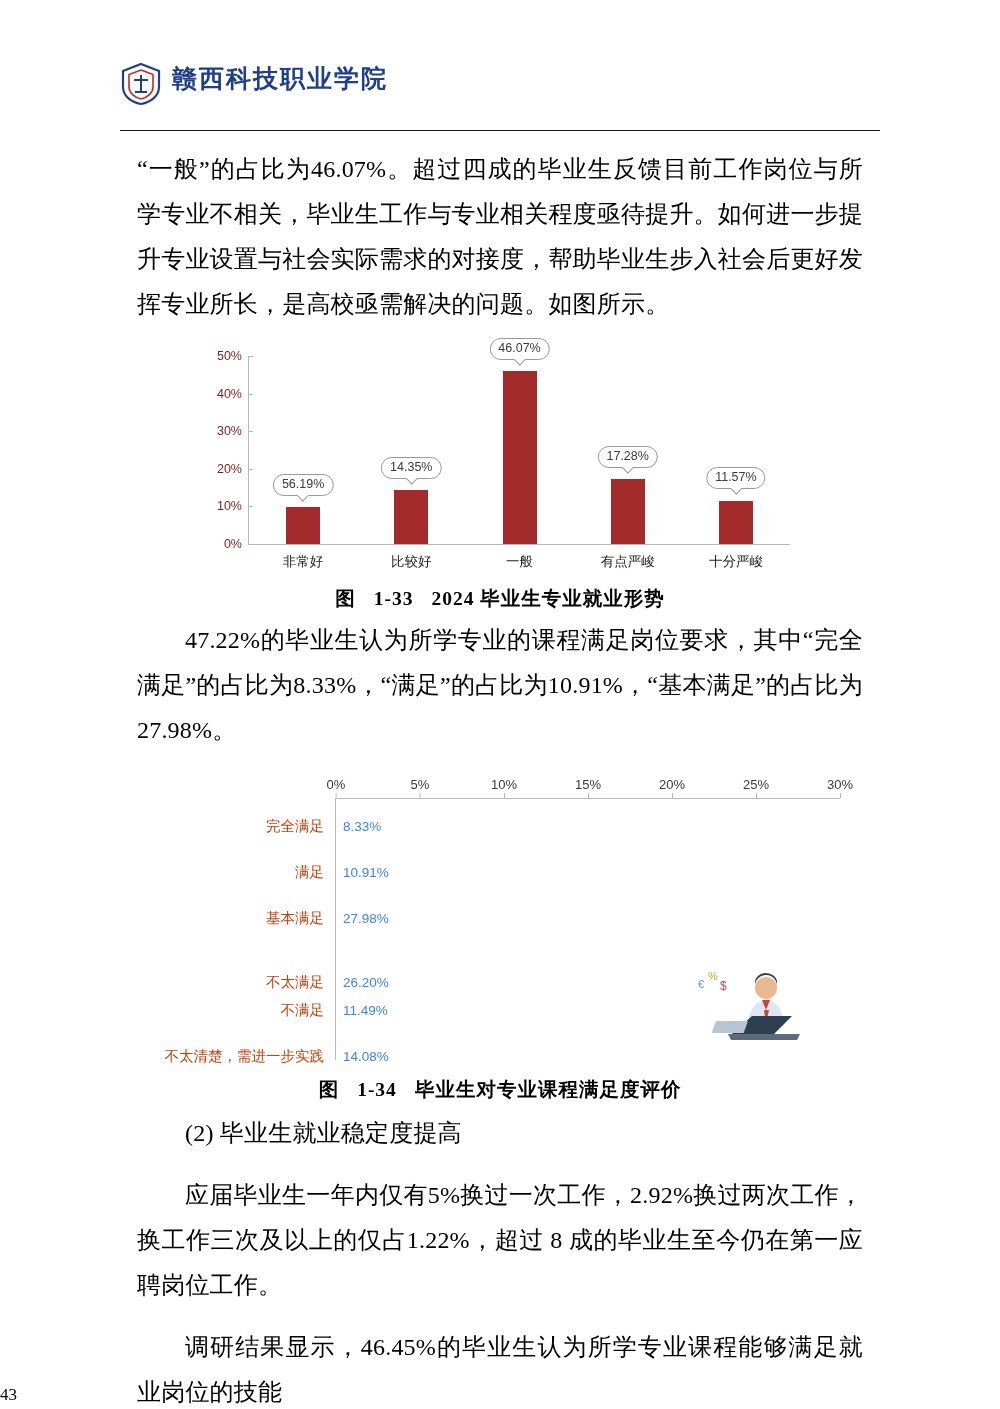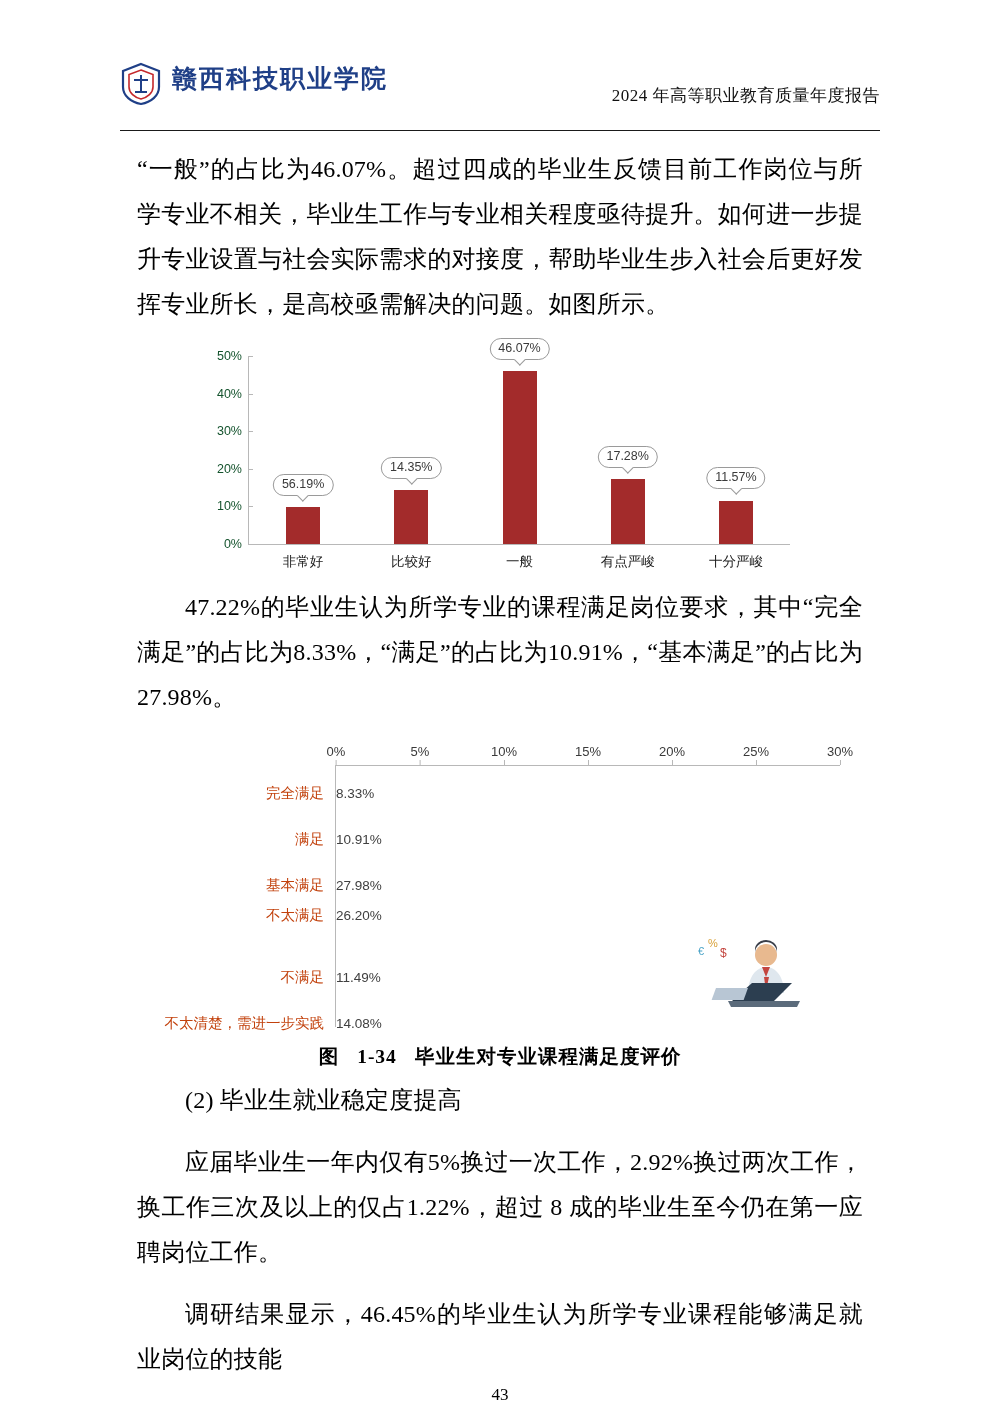--- a/index.html
+++ b/index.html
@@ -105,21 +105,21 @@
     bottom: 34px;
     border-left: 1.2px solid #b8b8b8;
     border-bottom: 1.2px solid #b8b8b8;
   }
   .c1-ytick {
     position: absolute;
     right: 100%;
     transform: translateY(-50%);
     padding-right: 7px;
     font-size: 12.5px;
-    color: #14532d;
+    color: #7f1d1d;
     white-space: nowrap;
   }
   .c1-ytick::after {
     content: "";
     position: absolute;
     right: -4px;
     top: 50%;
     width: 4px;
     height: 1px;
     background: #b8b8b8;
@@ -211,21 +211,22 @@
     height: 42px;
     display: flex;
     align-items: center;
   }
   .c2-bar {
     height: 17px;
     background: #a32b2b;
   }
   .c2-val {
     font-size: 13.5px;
-    color: #404040;
+    color: #3b82f6;
+    margin-left: 7px;
     white-space: nowrap;
   }
   .c2-cat {
     position: absolute;
     right: 100%;
     margin-right: 12px;
     font-size: 14.5px;
     font-family: "Liberation Serif", serif;
     color: #c2410c;
     white-space: nowrap;
@@ -237,42 +238,41 @@
     bottom: 6px;
     width: 120px;
     height: 88px;
   }
 
   .page-num {
     position: absolute;
     bottom: 62px;
     left: 0;
     width: 1000px;
-    text-align: center;
+    text-align: left;
     font-size: 17px;
     font-family: "Liberation Serif", serif;
   }
 </style>
 </head>
 <body>
 
 <div class="page">
 
   <div class="header">
     <div class="logo-block">
       <span class="logo-mark">
         <svg width="42" height="44" viewBox="0 0 42 44">
           <path d="M21 2 L39 9 V25 C39 34 31 40 21 42 C11 40 3 34 3 25 V9 Z" fill="none" stroke="#1f3f87" stroke-width="2.2"></path>
           <path d="M21 8 L33 12.5 V25 C33 31 27.5 35.5 21 37 C14.5 35.5 9 31 9 25 V12.5 Z" fill="none" stroke="#c4282b" stroke-width="1.6"></path>
           <path d="M14 18 h14 M21 13 v17 M15 30 h12" stroke="#1f3f87" stroke-width="2" fill="none"></path>
         </svg>
       </span>
       <span class="logo-text">赣西科技职业学院</span>
     </div>
-    <div class="header-right">2024 年高等职业教育质量年度报告</div>
   </div>
 
   <p class="para first">“一般”的占比为46.07%。超过四成的毕业生反馈目前工作岗位与所学专业不相关，毕业生工作与专业相关程度亟待提升。如何进一步提升专业设置与社会实际需求的对接度，帮助毕业生步入社会后更好发挥专业所长，是高校亟需解决的问题。如图所示。</p>
 
   <div class="chart1-wrap">
     <div class="chart1">
       <div class="c1-plot">
 
         <div class="c1-ytick" style="top:100%">0%</div>
         <div class="c1-ytick" style="top:80%">10%</div>
@@ -295,20 +295,23 @@
 
         <div class="c1-xlabel" style="left:10%">非常好</div>
         <div class="c1-xlabel" style="left:30%">比较好</div>
         <div class="c1-xlabel" style="left:50%">一般</div>
         <div class="c1-xlabel" style="left:70%">有点严峻</div>
         <div class="c1-xlabel" style="left:90%">十分严峻</div>
       </div>
     </div>
   </div>
 
+  <div class="fig-caption">
+    <span>图</span><span class="sp"></span><span>1-33</span><span class="sp"></span><span>2024 毕业生专业就业形势</span>
+  </div>
 
   <p class="para indent" style="margin-top:6px">47.22%的毕业生认为所学专业的课程满足岗位要求，其中“完全满足”的占比为8.33%，“满足”的占比为10.91%，“基本满足”的占比为27.98%。</p>
 
   <div class="chart2-wrap">
     <div class="chart2">
       <div class="c2-plot">
 
         <div class="c2-xtick" style="left:0%">0%</div>
         <div class="c2-xtick" style="left:16.67%">5%</div>
         <div class="c2-xtick" style="left:33.33%">10%</div>
@@ -325,21 +328,21 @@
         <div class="c2-row" style="top:52px;">
           <span class="c2-cat">满足</span>
           <span class="c2-bar" style="width:36.37%"></span>
           <span class="c2-val">10.91%</span>
         </div>
         <div class="c2-row" style="top:98px;">
           <span class="c2-cat">基本满足</span>
           <span class="c2-bar" style="width:93.27%"></span>
           <span class="c2-val">27.98%</span>
         </div>
-        <div class="c2-row" style="top:128px;align-items:center;">
+        <div class="c2-row" style="top:162px;align-items:center;">
           <span class="c2-cat">不太满足</span>
           <span class="c2-bar" style="width:87.33%"></span>
           <span class="c2-val">26.20%</span>
         </div>
         <div class="c2-row" style="top:190px;">
           <span class="c2-cat">不满足</span>
           <span class="c2-bar" style="width:38.30%"></span>
           <span class="c2-val">11.49%</span>
         </div>
         <div class="c2-row" style="top:236px;">

